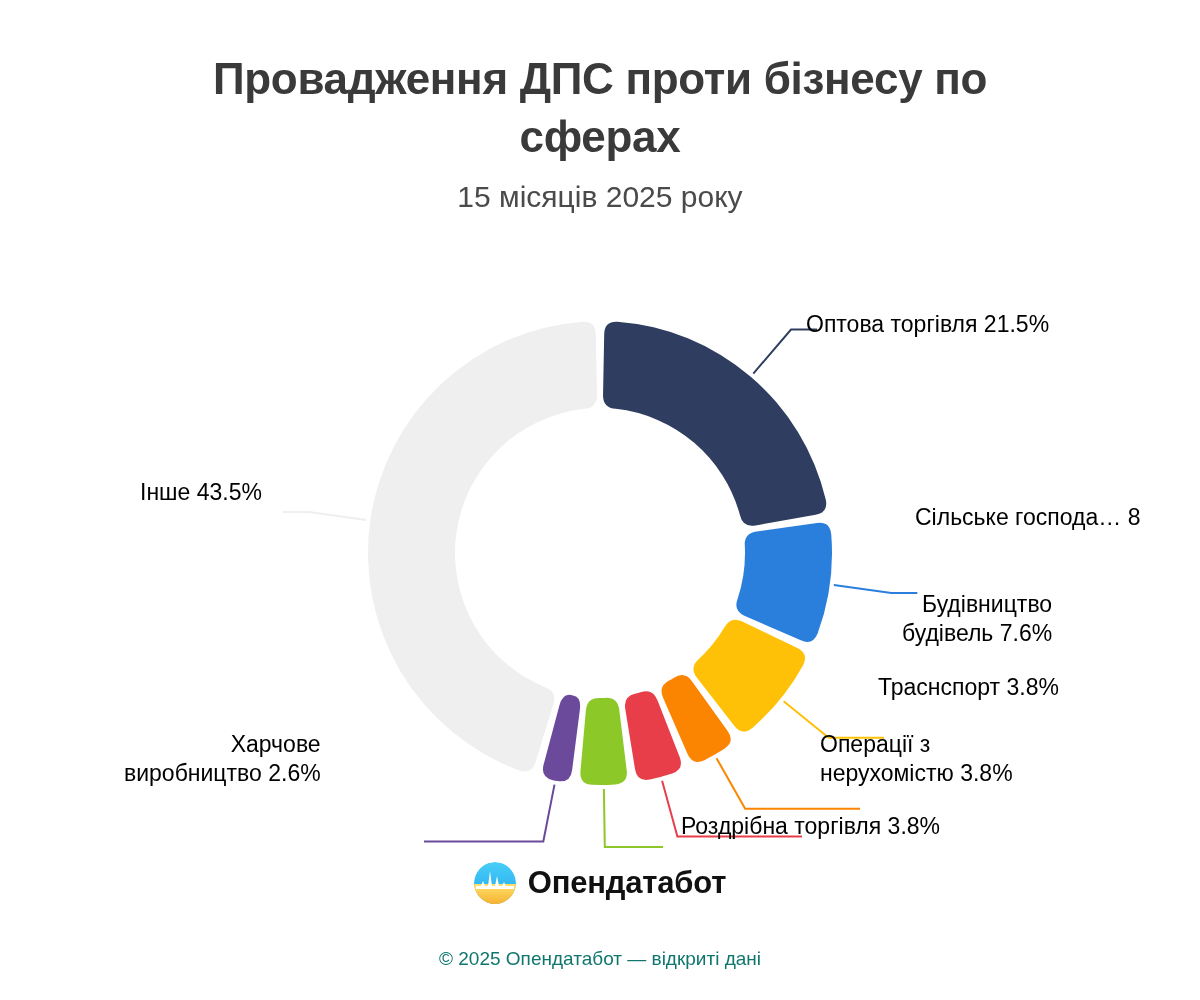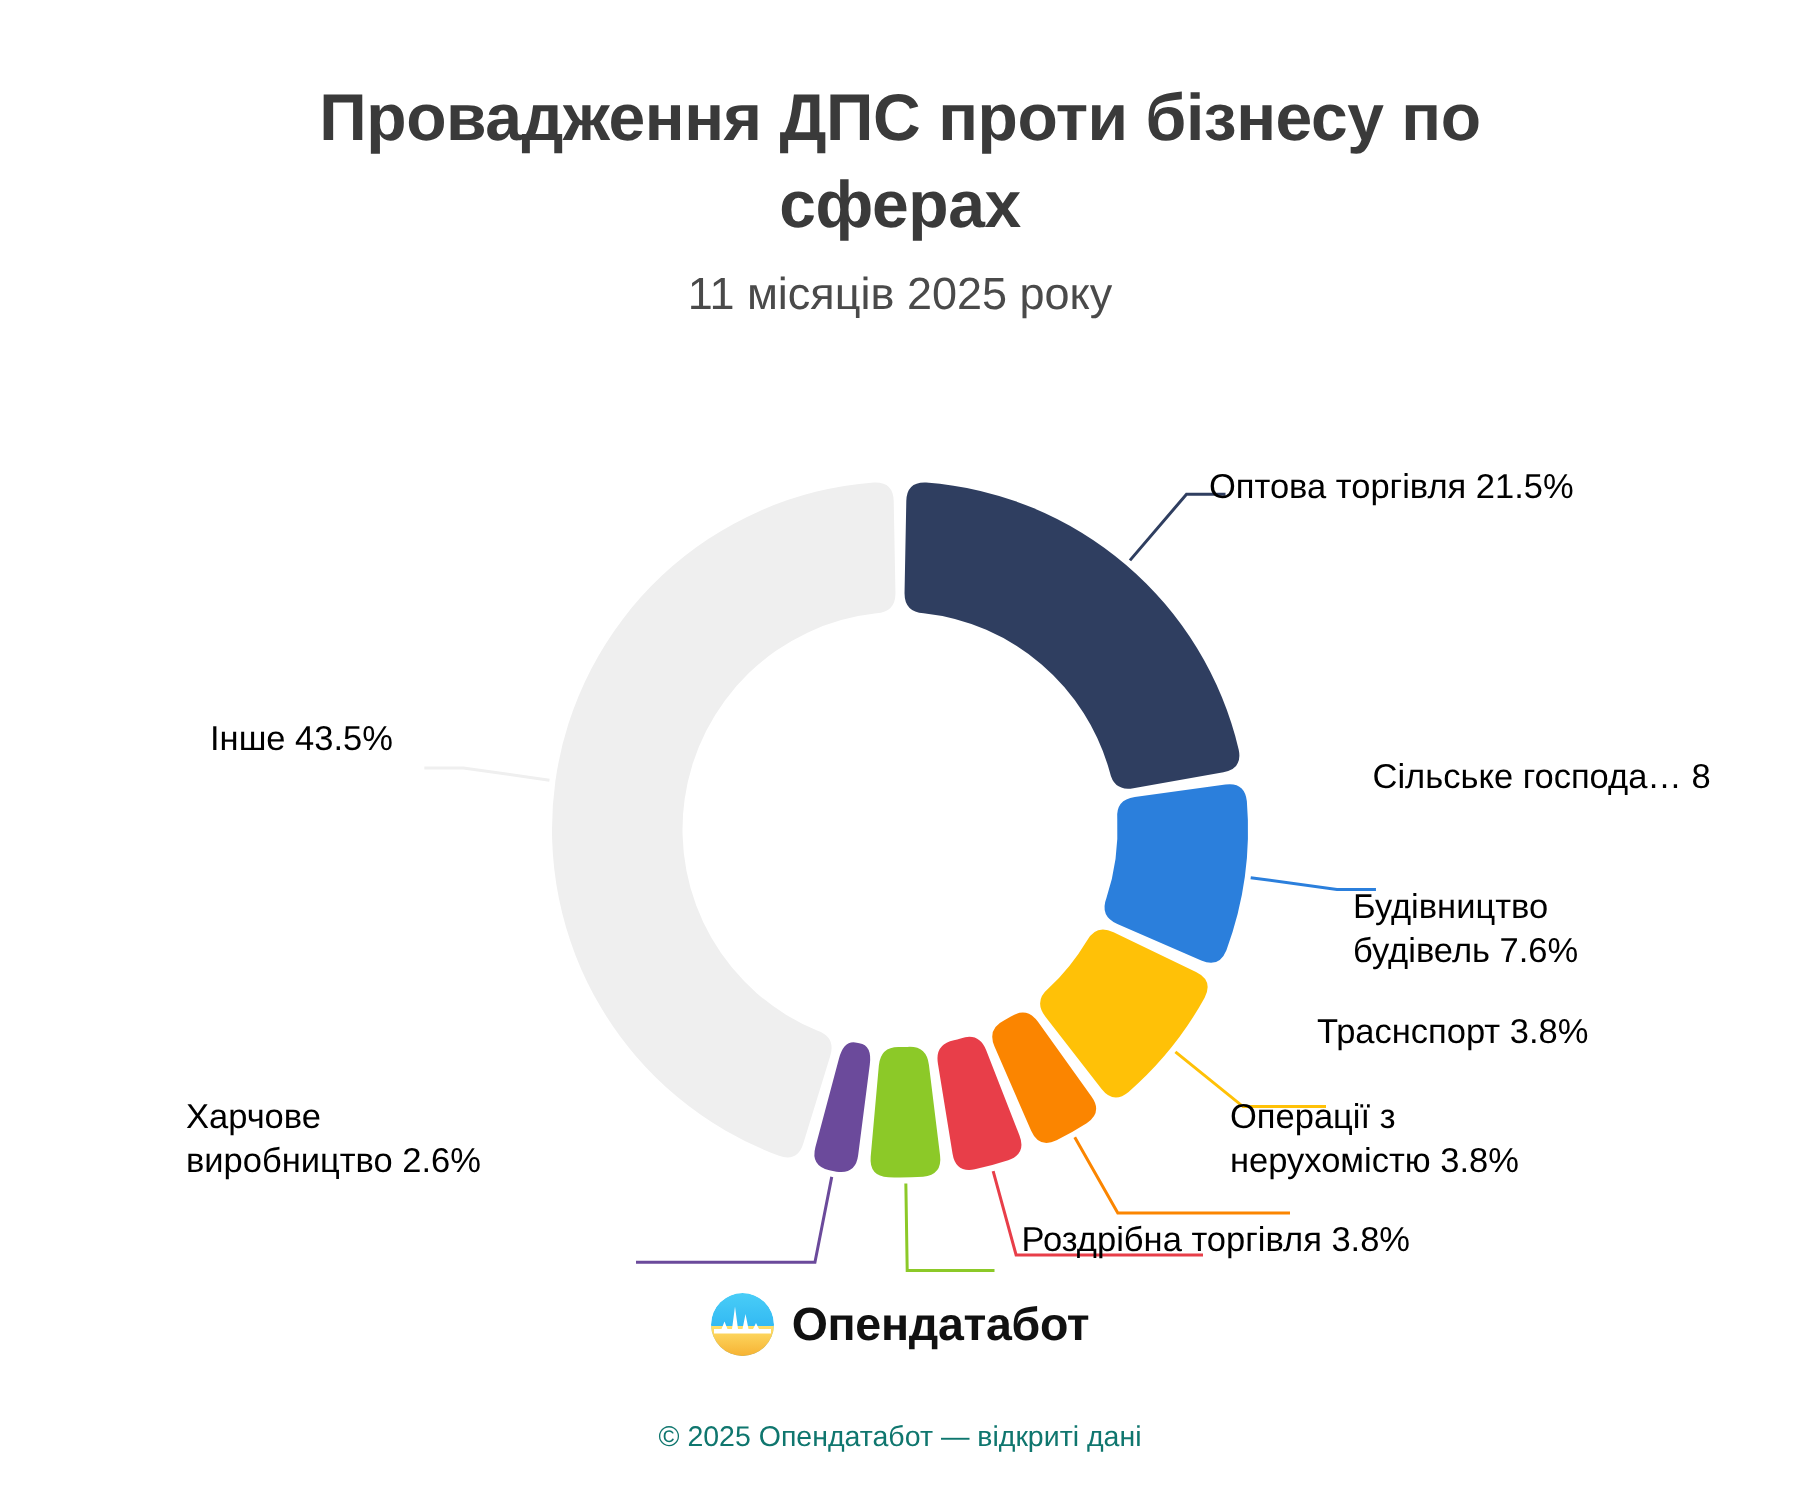--- a/index.html
+++ b/index.html
@@ -61,21 +61,21 @@
   
   .callout {
     position: absolute;
     font-size: 23px;
     font-weight: 400;
     color: #000000;
     line-height: 1.28;
     white-space: pre-line;
   }
   .callout.right { text-align: left; }
-  .callout.left  { text-align: left; }
+  .callout.left  { text-align: right; }
   
   .brand {
     position: absolute;
     left: 0;
     top: 862px;
     width: 1200px;
     display: flex;
     align-items: center;
     justify-content: center;
     gap: 12px;
@@ -103,21 +103,21 @@
     color: #0f766e;
   }
 </style>
 </head>
 <body>
 
 <div class="page">
 
   <div class="header">
     <div class="chart-title">Провадження ДПС проти бізнесу по сферах</div>
-    <div class="chart-subtitle">11 місяців 2025 року</div>
+    <div class="chart-subtitle">15 місяців 2025 року</div>
   </div>
 
   <div class="chart-stage">
     <svg class="chart-svg" width="1200" height="1000" viewBox="0 0 1200 1000">
       <g id="leader-lines">
           <polyline points="753.3,373.6 791.0,329.5 817.0,329.5" fill="none" stroke="#2F3E60" stroke-width="2"></polyline>
           <polyline points="833.8,585.1 891.3,593.0 917.3,593.0" fill="none" stroke="#2B7FDC" stroke-width="2"></polyline>
           <polyline points="783.6,701.3 828.7,737.7 884.0,737.7" fill="none" stroke="#FFC107" stroke-width="2"></polyline>
           <polyline points="716.5,758.2 745.2,808.7 860.0,808.7" fill="none" stroke="#FB8500" stroke-width="2"></polyline>
           <polyline points="662.1,780.7 677.4,836.6 802.0,836.6" fill="none" stroke="#E83E49" stroke-width="2"></polyline>
@@ -134,21 +134,21 @@
           <path d="M 626.71 770.37 Q 628.29 783.27 615.35 784.49 A 232 232 0 0 1 592.27 784.87 Q 579.30 784.07 580.46 771.13 L 585.90 710.37 Q 587.06 697.42 600.04 698.00 A 145 145 0 0 0 604.73 697.92 Q 617.68 696.92 619.27 709.82 Z" fill="#8CC928"></path>
           <path d="M 572.10 770.22 Q 570.44 783.11 557.60 781.09 A 232 232 0 0 1 552.91 780.17 Q 540.26 777.18 543.61 764.62 L 559.32 705.67 Q 562.66 693.11 571.18 695.11 A 145 145 0 0 0 572.89 695.44 Q 581.53 696.82 579.87 709.71 Z" fill="#6B4A9B"></path>
           <path d="M 535.53 762.30 Q 531.70 774.72 519.39 770.55 A 232 232 0 0 1 582.56 321.66 Q 595.55 321.04 595.80 334.04 L 596.97 395.03 Q 597.22 408.03 584.25 408.86 A 145 145 0 0 0 545.08 687.20 Q 557.31 691.57 553.49 704.00 Z" fill="#EFEFEF"></path>
         </g>
     </svg>
   </div>
 
   <div id="callouts">
       <div class="callout right" style="left: 806px; top: 310px;">Оптова торгівля 21.5%</div>
       <div class="callout right" style="left: 915px; top: 503px;">Сільське господа… 8</div>
-      <div class="callout right" style="left: 902px; top: 590px;">Будівництво
+      <div class="callout right" style="left: 902px; top: 590px; text-align: right;">Будівництво
 будівель 7.6%</div>
       <div class="callout right" style="left: 878px; top: 673px;">Траснспорт 3.8%</div>
       <div class="callout right" style="left: 820px; top: 730px;">Операції з
 нерухомістю 3.8%</div>
       <div class="callout right" style="left: 681px; top: 812px;">Роздрібна торгівля 3.8%</div>
       <div class="callout left" style="left: 124px; top: 730px;">Харчове
 виробництво 2.6%</div>
       <div class="callout left" style="left: 140px; top: 478px;">Інше 43.5%</div>
     </div>
 

